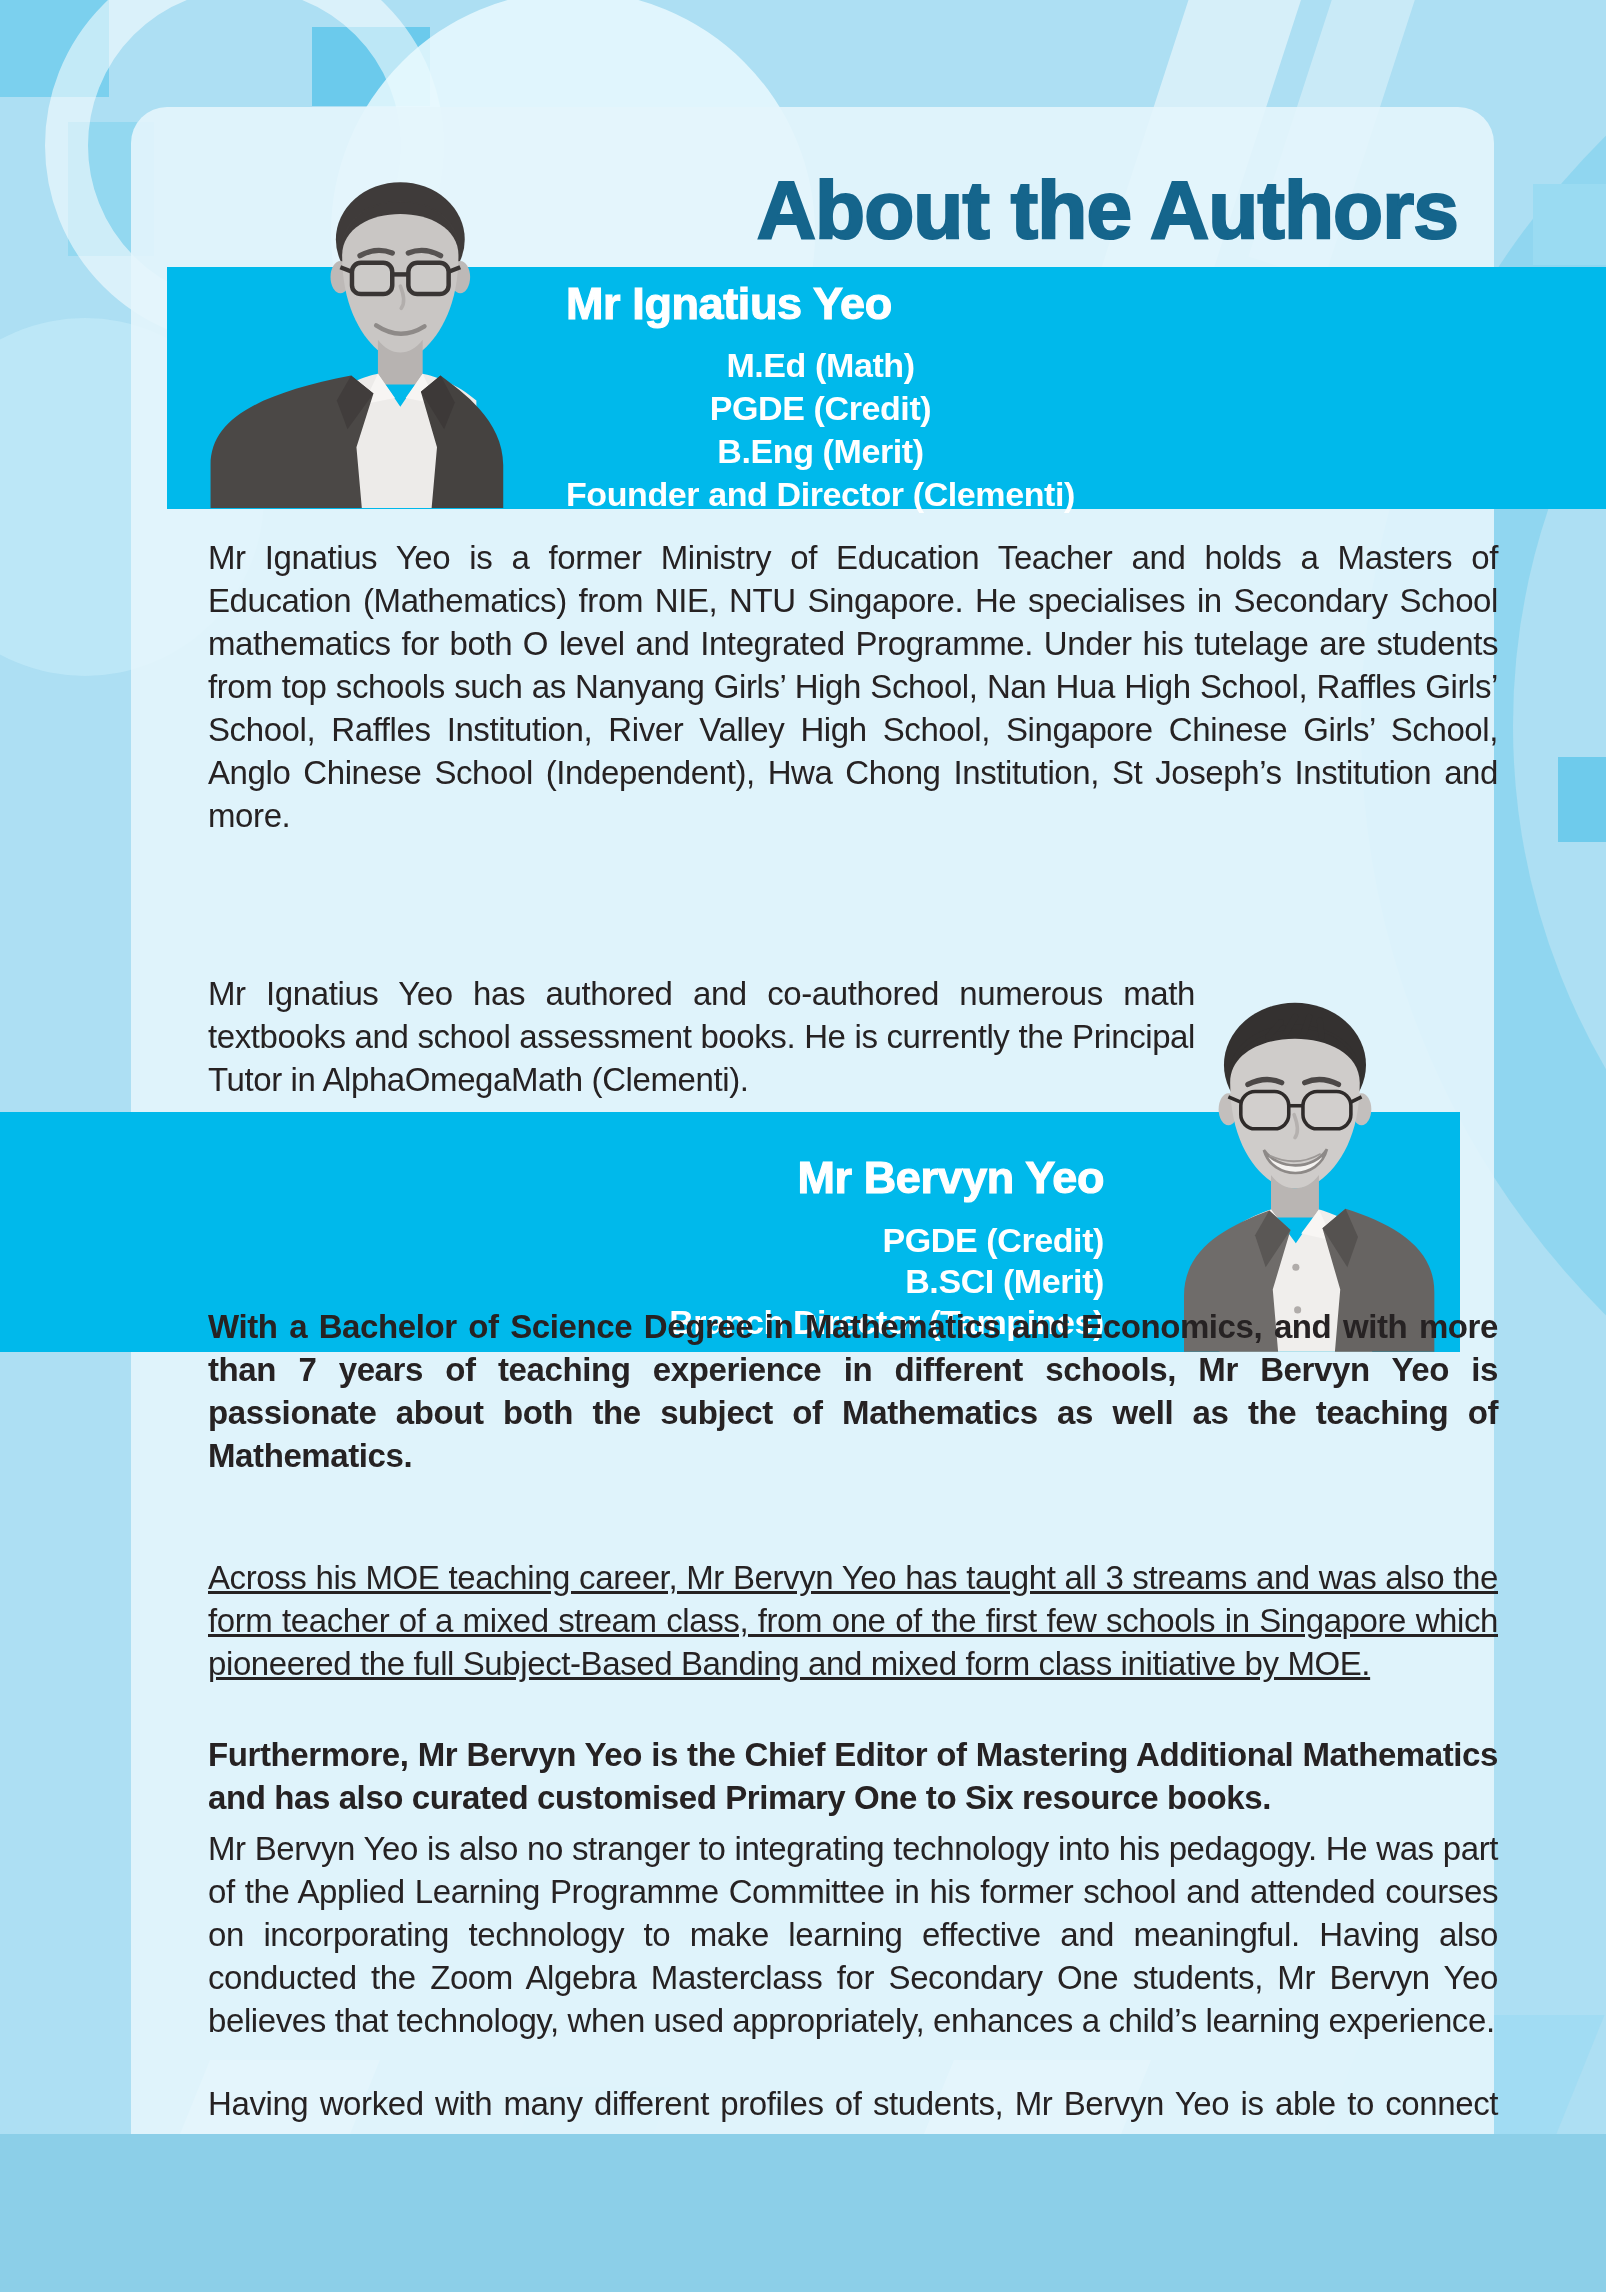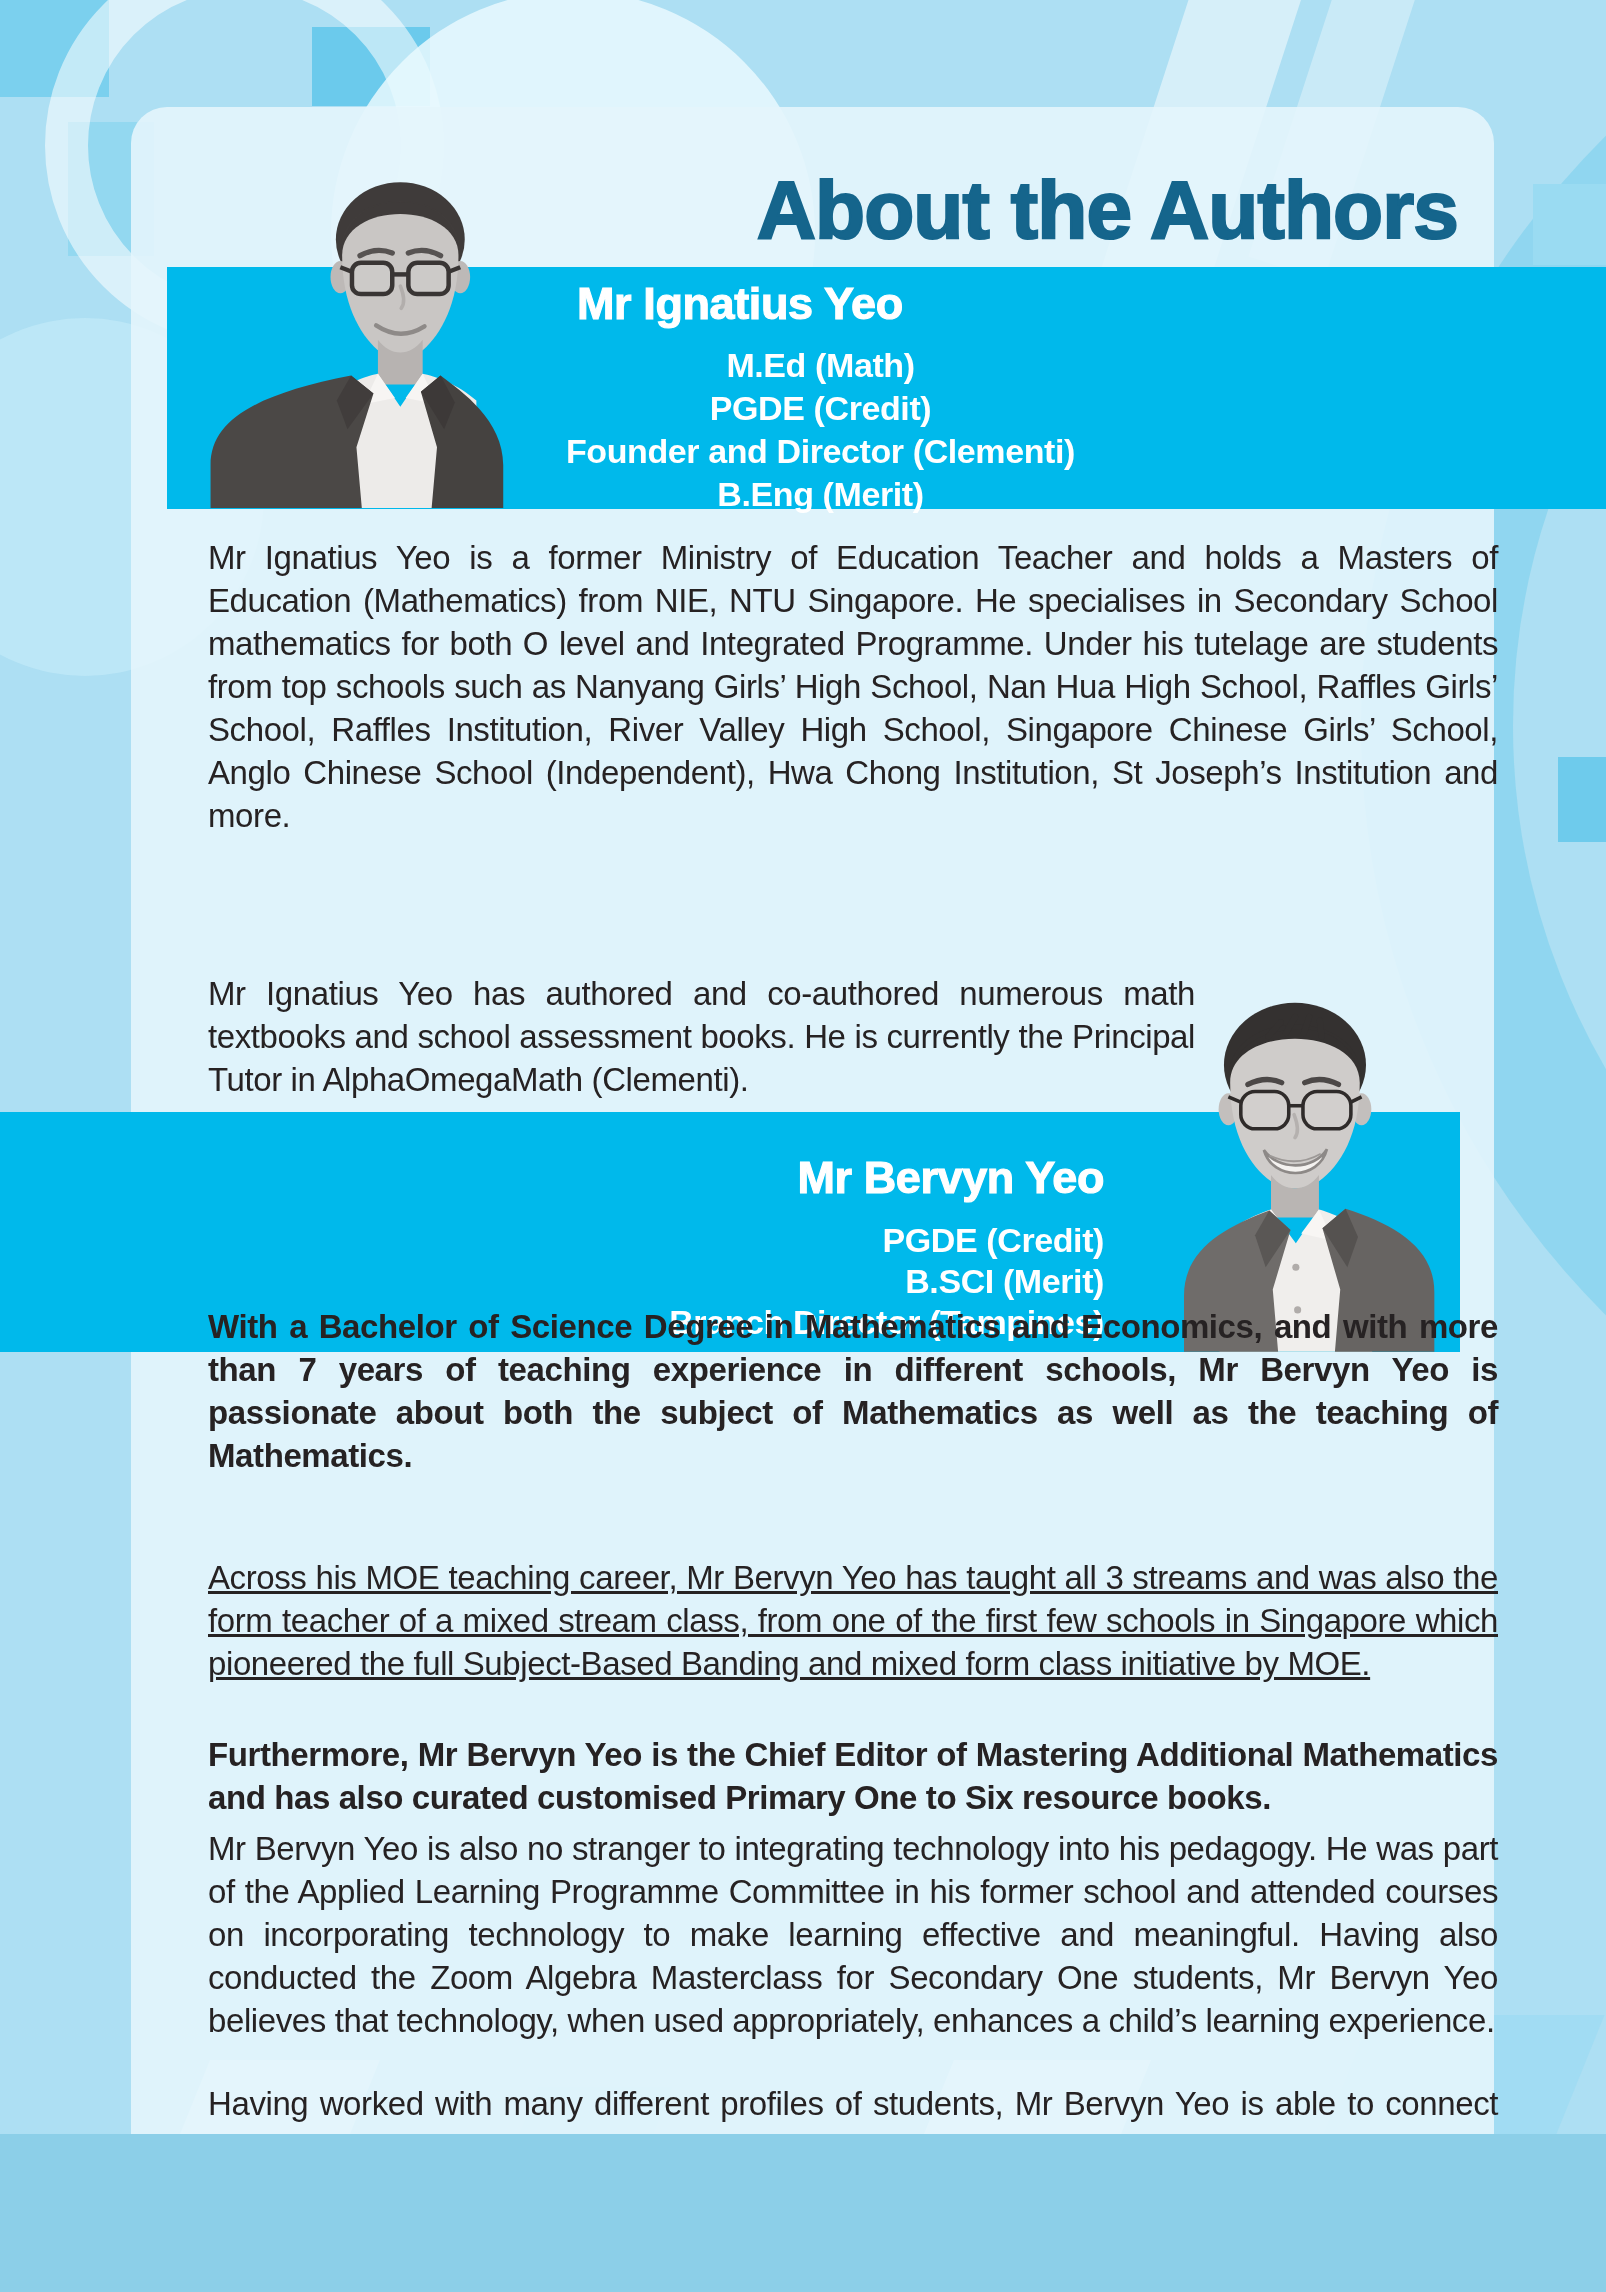--- a/index.html
+++ b/index.html
@@ -42,21 +42,21 @@
     color:var(--title-blue,#15658c);
     -webkit-text-stroke:2.2px var(--title-blue,#15658c);
     white-space:nowrap;
   }
   
   .band{position:absolute;background:var(--accent-cyan,#00b9eb);}
   .band-1{left:167px;top:267px;width:1439px;height:242px;}
   .band-2{left:0;top:1112px;width:1460px;height:240px;}
   .author-name{
     position:absolute;color:#fff;font-weight:bold;font-size:45px;
-    letter-spacing:-0.4px;white-space:nowrap;margin-left:11px;
+    letter-spacing:-0.4px;white-space:nowrap;
     -webkit-text-stroke:1.1px #fff;
   }
   .name-1{left:566px;top:278px;}
   .creds{position:absolute;color:#fff;font-weight:bold;font-size:34px;line-height:43px;letter-spacing:-0.4px;}
   .creds-1{left:566px;top:344px;text-align:center;}
   .name-2{top:1152px;right:503px;}
   .creds-2{top:1220px;right:503px;text-align:right;line-height:41px;}
 
   
   .p{
@@ -105,22 +105,22 @@
 
   <div class="panel"></div>
 
   <div class="title">About the Authors</div>
 
   <div class="band band-1"></div>
   <div class="author-name name-1">Mr Ignatius Yeo</div>
   <div class="creds creds-1">
     <div>M.Ed (Math)</div>
     <div>PGDE (Credit)</div>
+    <div>B.Eng (Merit)</div>
     <div>Founder and Director (Clementi)</div>
-    <div>B.Eng (Merit)</div>
   </div>
 
   <div class="portrait portrait-1">
     <svg viewBox="0 0 335 400" xmlns="http://www.w3.org/2000/svg">
       <ellipse cx="217" cy="100" rx="72" ry="64" fill="#3f3b3a"></ellipse>
       <ellipse cx="150" cy="142" rx="11" ry="18" fill="#bdb9b7"></ellipse>
       <ellipse cx="284" cy="142" rx="11" ry="18" fill="#bdb9b7"></ellipse>
       <path d="M152,118 C152,56 282,56 282,118 C282,172 262,206 243,223 C230,234 204,234 191,223 C172,206 152,172 152,118 Z" fill="#c9c6c4"></path>
       <path d="M150,114 C150,38 284,38 284,114 C276,72 248,58 217,58 C186,58 158,72 150,114 Z" fill="#403c3b"></path>
       <path d="M172,118 q18,-10 36,-3" stroke="#575352" stroke-width="6" fill="none" stroke-linecap="round"></path>

